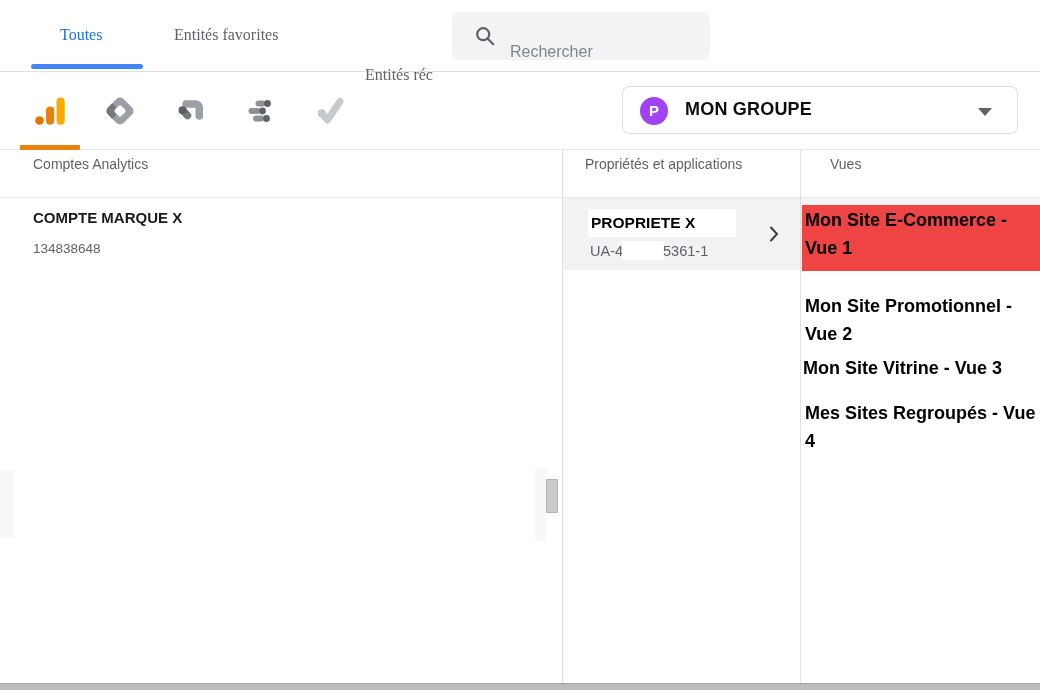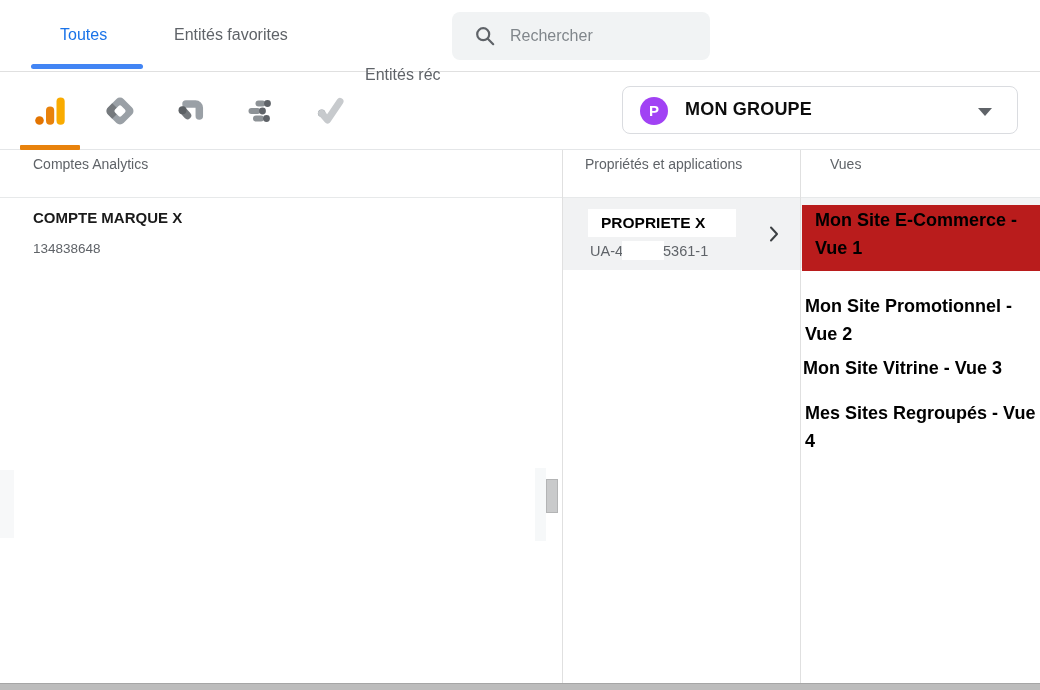--- a/index.html
+++ b/index.html
@@ -5,30 +5,30 @@
   * { margin:0; padding:0; box-sizing:border-box; }
   html,body { background:#fff; }
   body { font-family:"Liberation Sans", sans-serif; }
   #app {
     position:relative; width:1040px; height:690px; background:#fff;
     overflow:hidden; margin:0 auto;
   }
 
   
   .topbar { position:absolute; top:0; left:0; right:0; height:72px; background:#fff; border-bottom:1px solid #e0e0e0; z-index:5; }
-  .tab { position:absolute; top:26px; font-size:16px; font-weight:500; color:#5f6368; cursor:pointer; white-space:nowrap; }
+  .tab { position:absolute; top:26px; font-size:16px; font-weight:500; color:#5f6368; cursor:pointer; white-space:nowrap;font-family:Liberation Serif, serif; }
   .tab.active { color:#1a73e8; }
   .tab-toutes { left:60px; }
   .tab-fav { left:174px; }
   .tab-rec { left:365px;margin-top:40px; }
   .tab-underline { position:absolute; left:31px; top:64px; width:112px; height:5px; background:#4285f4; border-radius:3px; }
 
   .searchbox { position:absolute; left:452px; top:12px; width:258px; height:48px; background:#f1f3f4; border-radius:8px; z-index:6; }
   .searchbox svg { position:absolute; left:23px; top:14px; }
-  .searchbox input { position:absolute; left:58px; top:0; width:190px; height:48px; border:none; background:transparent; outline:none;
+  .searchbox input { position:absolute; left:58px; top:16px; width:190px; height:48px; border:none; background:transparent; outline:none;
     font-family:"Liberation Sans", sans-serif; font-size:16px; color:#15803d; }
   .searchbox input::placeholder { color:#80868b; opacity:1; }
 
   .platform-link { position:absolute; top:27px; right:28px; font-size:16px; font-weight:500; color:#1a73e8; cursor:pointer; white-space:nowrap; }
 
   
   .toolbar { position:absolute; top:72px; left:0; right:0; height:78px; background:#fff; border-bottom:1px solid #e4e6e8; }
   .prod-icon { position:absolute; top:22px; width:34px; height:34px; cursor:pointer; }
   .pi-1 { left:33px; } .pi-2 { left:103px; } .pi-3 { left:173px; } .pi-4 { left:243px; } .pi-5 { left:313px; }
   .toolbar-underline { position:absolute; left:20px; top:73px; width:60px; height:5px; background:#e8820c; border-radius:1px; z-index:2; }
@@ -52,31 +52,31 @@
   .account-name { font-size:15px; font-weight:700; color:#1a1a1a; }
   .account-id { margin-top:15px; font-size:13.5px; color:#5f6368; }
 
   
   .edge-strip { position:absolute; left:0; top:320px; width:14px; height:68px; background:#f7f8f9; }
   .scroll-track { position:absolute; left:535px; top:318px; width:11px; height:73px; background:#f6f8f9; }
   .scroll-thumb { position:absolute; left:546px; top:329px; width:12px; height:34px; background:#c9cacb; border:1px solid #b3b4b5; cursor:pointer; }
 
   
   .prop-row { position:absolute; left:563px; top:48px; width:237px; height:72px; background:#f1f2f3; cursor:pointer; }
-  .prop-name-box { position:absolute; left:25px; top:11px; width:148px; height:28px; background:#fff;padding-left:10px; }
+  .prop-name-box { position:absolute; left:25px; top:11px; width:148px; height:28px; background:#fff; }
   .prop-name { font-size:15.5px; font-weight:700; color:#000; line-height:28px; padding-left:3px; white-space:nowrap; }
   .prop-ua { position:absolute; left:27px; top:43px; font-size:14.5px; color:#5f6368; white-space:nowrap; }
   .ua-redaction { display:inline-block; width:42px; height:19px; background:#fff; vertical-align:-4px; margin:0 -1px; }
   .prop-chevron { position:absolute; right:21px; top:27px; }
 
   
   .views-list { position:absolute; left:800px; top:48px; width:240px; }
   .view-item { font-size:18px; font-weight:700; color:#000; line-height:28px; cursor:pointer; }
   .view-row1 { position:relative; height:70px; background:#f3f4f5; }
-  .view-row1 .whitebox { position:absolute; left:2px; top:7px; right:0; bottom:-3px; background:#b91c1c; padding:1px 0 0 13px; }
+  .view-row1 .whitebox { position:absolute; left:2px; top:7px; right:0; bottom:-3px; background:#ef4444; padding:1px 0 0 3px; }
   .view-row2 { margin-top:24px; padding-left:5px; }
   .view-row3 { margin-top:6px; padding-left:3px; }
   .view-row4 { margin-top:17px; padding-left:5px; }
 
   
   .hscrollbar { position:absolute; left:0; right:0; bottom:0; height:7px; background:#bcbcbc; border-top:1px solid #a6a6a6; cursor:pointer; }
 </style>
 </head>
 <body>
 

